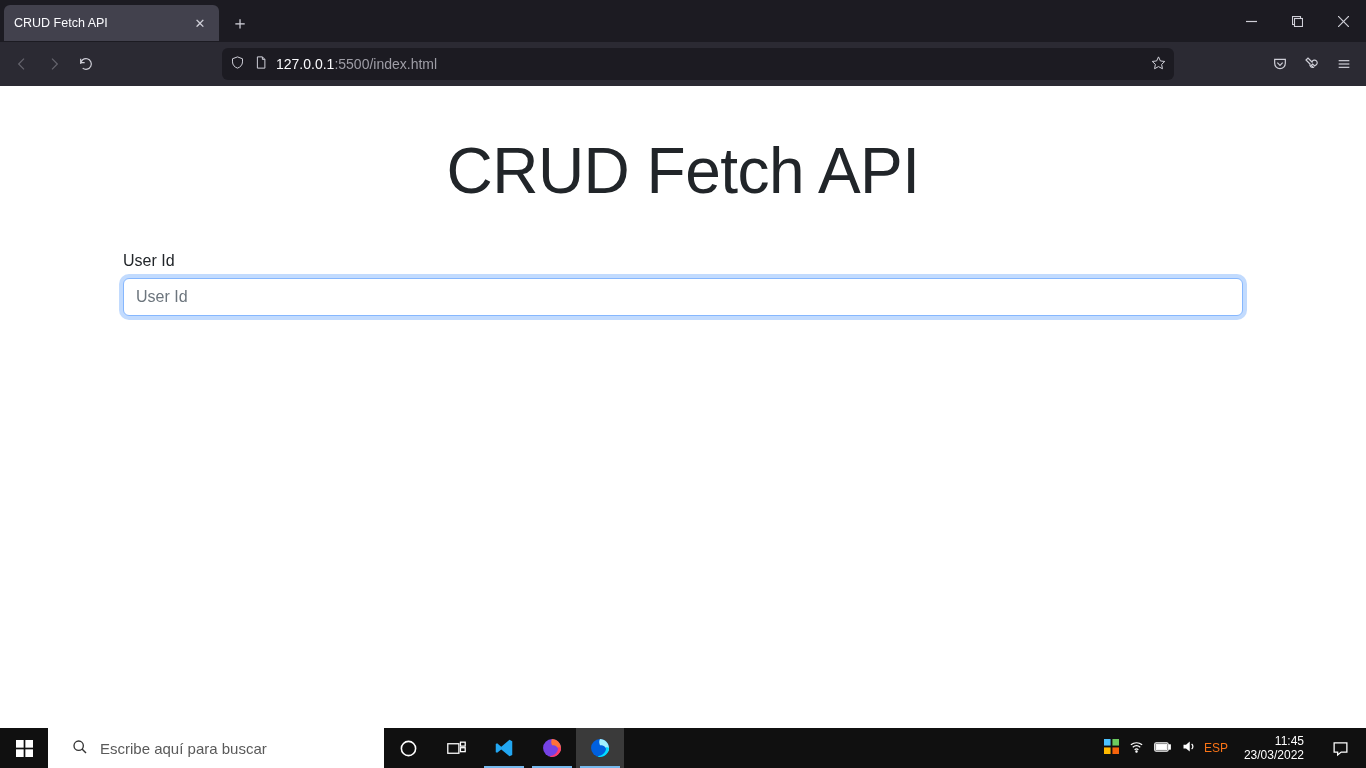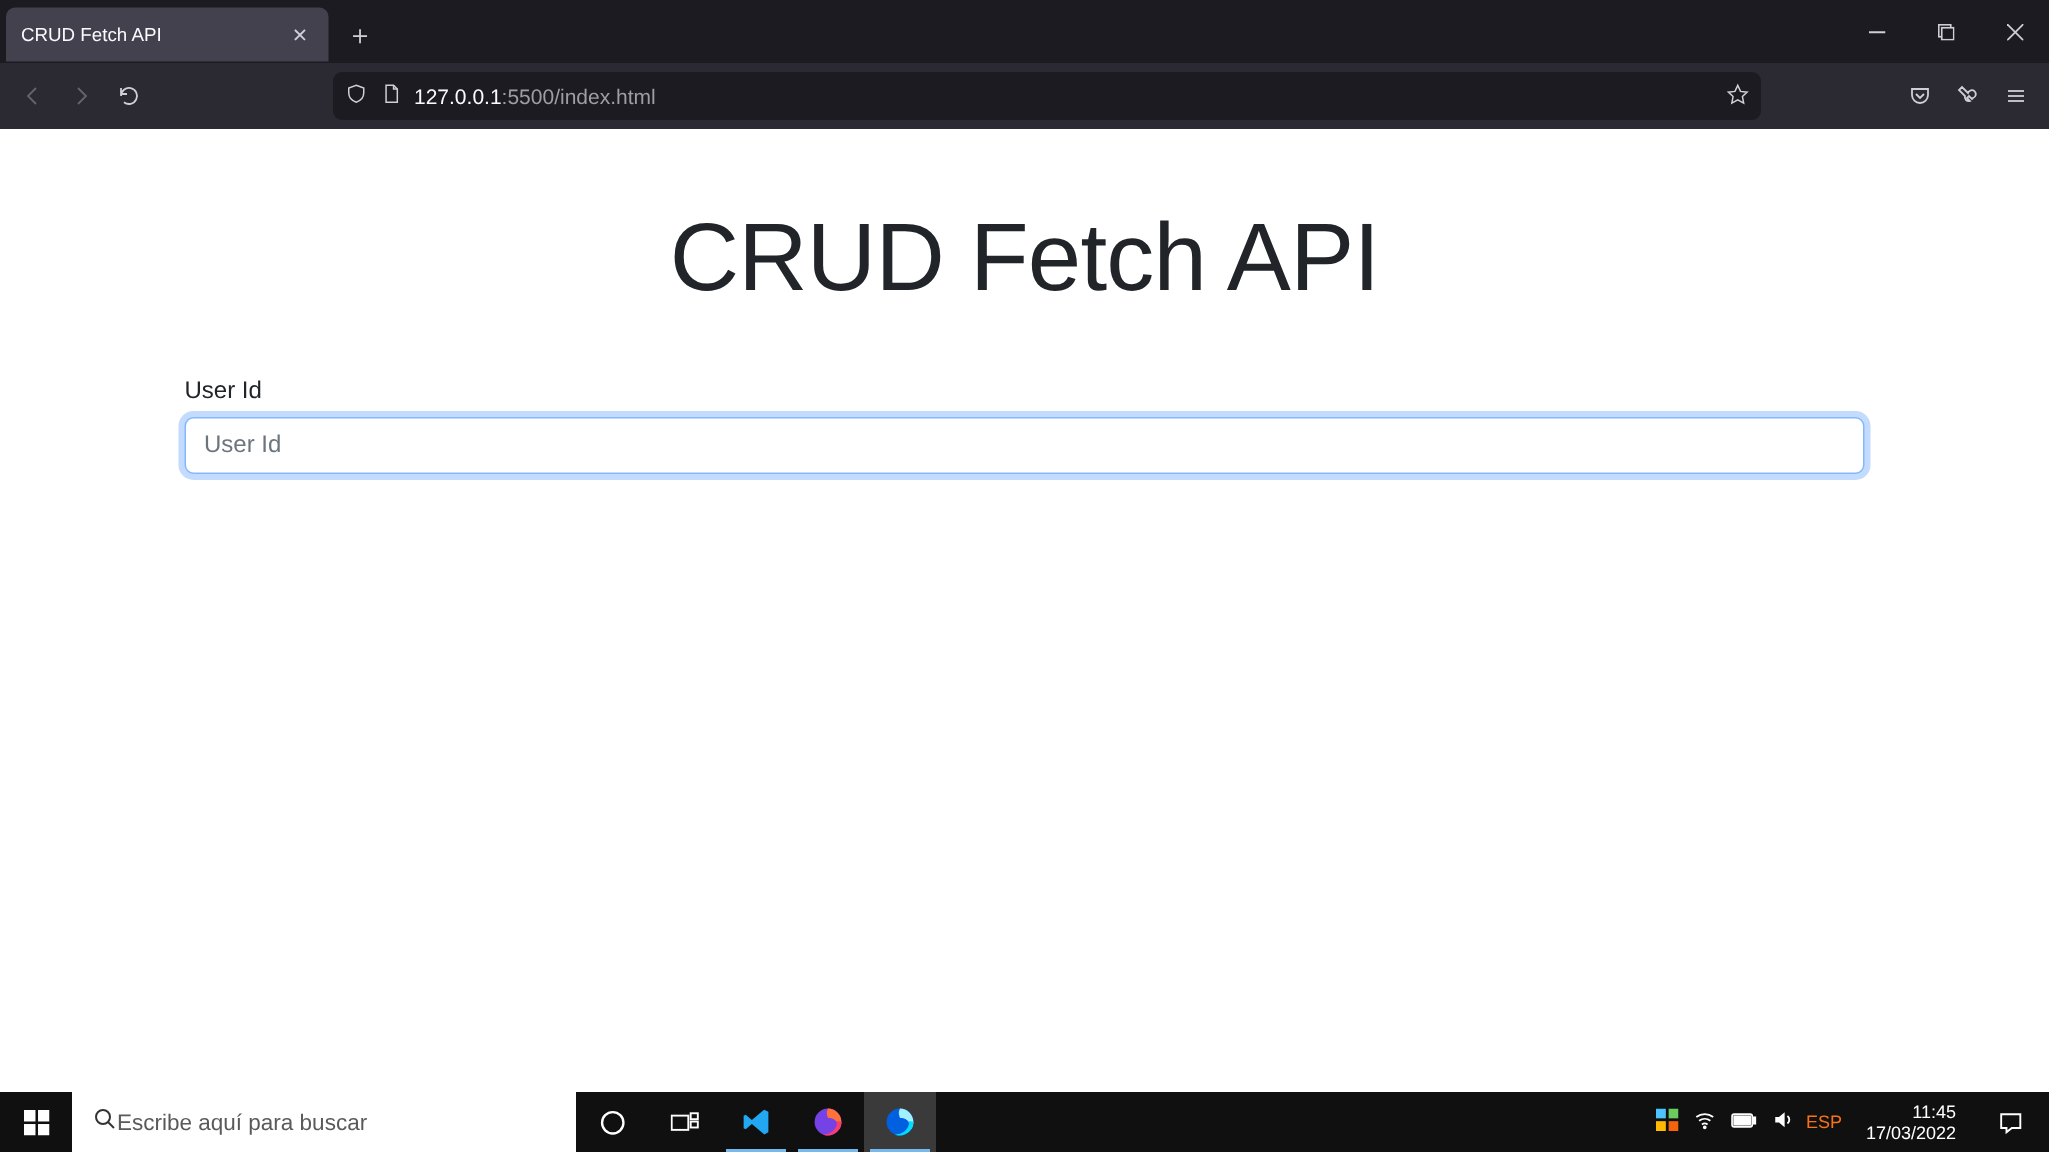--- a/index.html
+++ b/index.html
@@ -119,22 +119,22 @@
       font-size: 13px;
     }
     .start-btn { width: 48px; display: flex; align-items: center; justify-content: center; }
     .start-btn svg { width: 17px; height: 17px; }
     .search-box {
       width: 336px;
       background: #ffffff;
       color: #5a5a5a;
       display: flex;
       align-items: center;
-      gap: 0;
-      padding: 0 14px;
+      gap: 12px;
+      padding: 0 24px;
       font-size: 15px;
     }
     .search-box svg { width: 16px; height: 16px; stroke: #333; fill: none; stroke-width: 2; }
     .tb-center { display: flex; align-items: stretch; }
     .tb-icon { width: 48px; display: flex; align-items: center; justify-content: center; position: relative; }
     .tb-icon.active::after { content: ""; position: absolute; bottom: 0; left: 4px; right: 4px; height: 2px; background: #76b9ed; }
     .tb-right { margin-left: auto; display: flex; align-items: center; gap: 8px; padding: 0 6px; }
     .tray-icons { display: flex; align-items: center; gap: 10px; }
     .tray-icons span, .tray-text { font-size: 12px; color: #f97316; }
     .clock { text-align: right; line-height: 1.2; font-size: 12px; padding: 0 8px; }
@@ -323,21 +323,21 @@
       <span>
         <svg width="15" height="15" viewBox="0 0 24 24" fill="#fff">
             <path d="M4 9v6h4l6 5V4L8 9H4z"></path>
             <path d="M17 8a5 5 0 0 1 0 8" fill="none" stroke="#fff" stroke-width="2"></path>
           </svg>
       </span>
     </div>
     <span class="tray-text">ESP</span>
     <div class="clock">
       <div>11:45</div>
-      <div>17/03/2022</div>
+      <div>23/03/2022</div>
     </div>
     <div class="notif">
       <svg width="17" height="17" viewBox="0 0 24 24" fill="none" stroke="#fff" stroke-width="1.8">
           <path d="M3 4h18v13H13l-5 4v-4H3V4z"></path>
         </svg>
     </div>
   </div>
 </div>
 
 </body></html>

